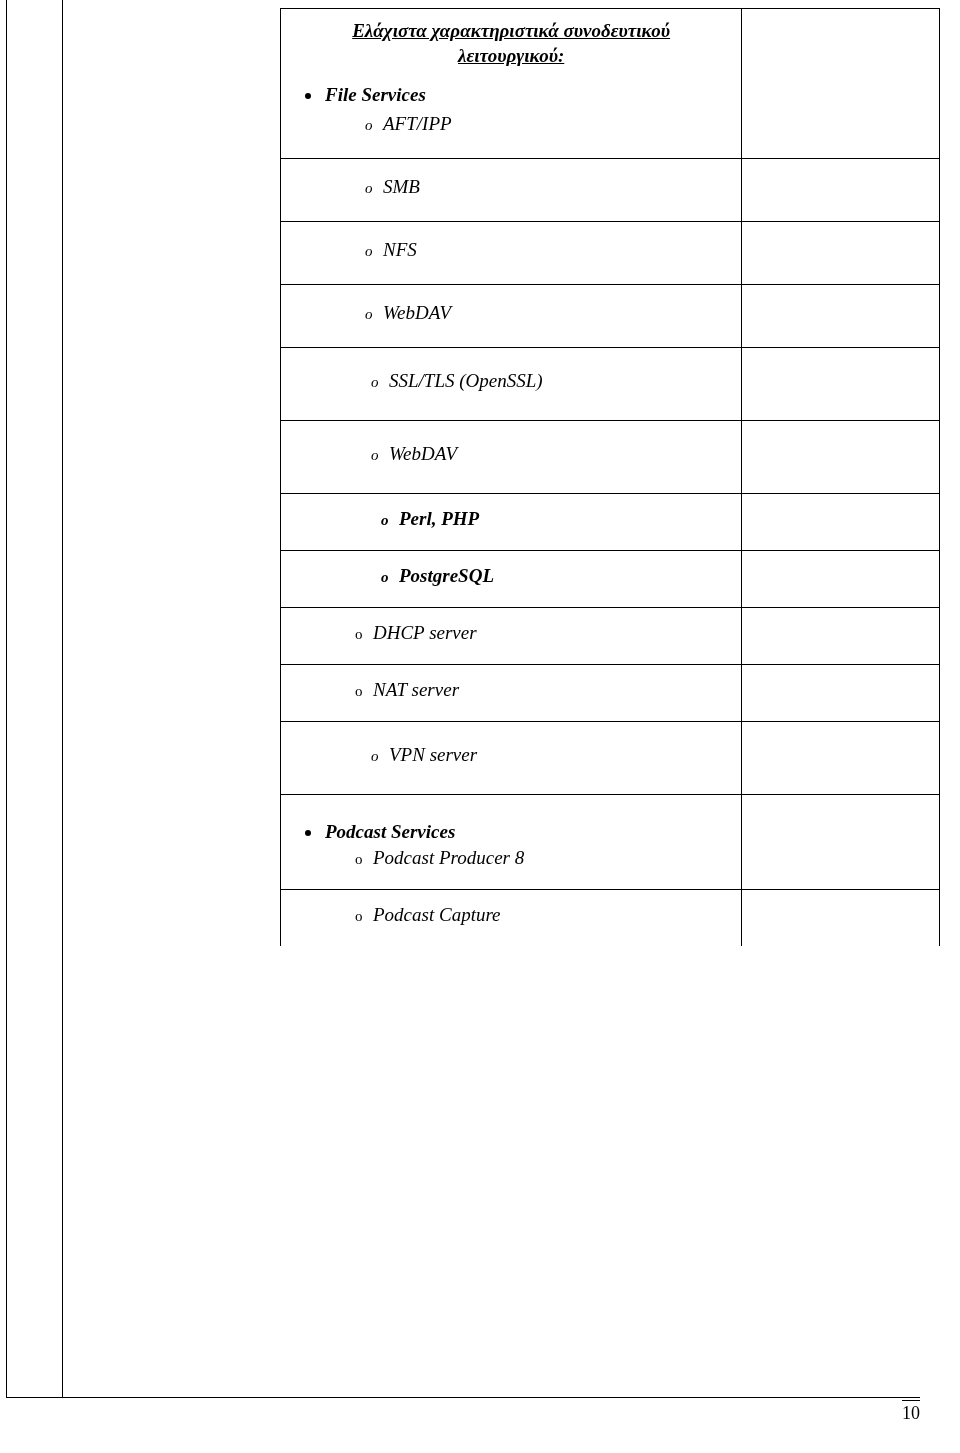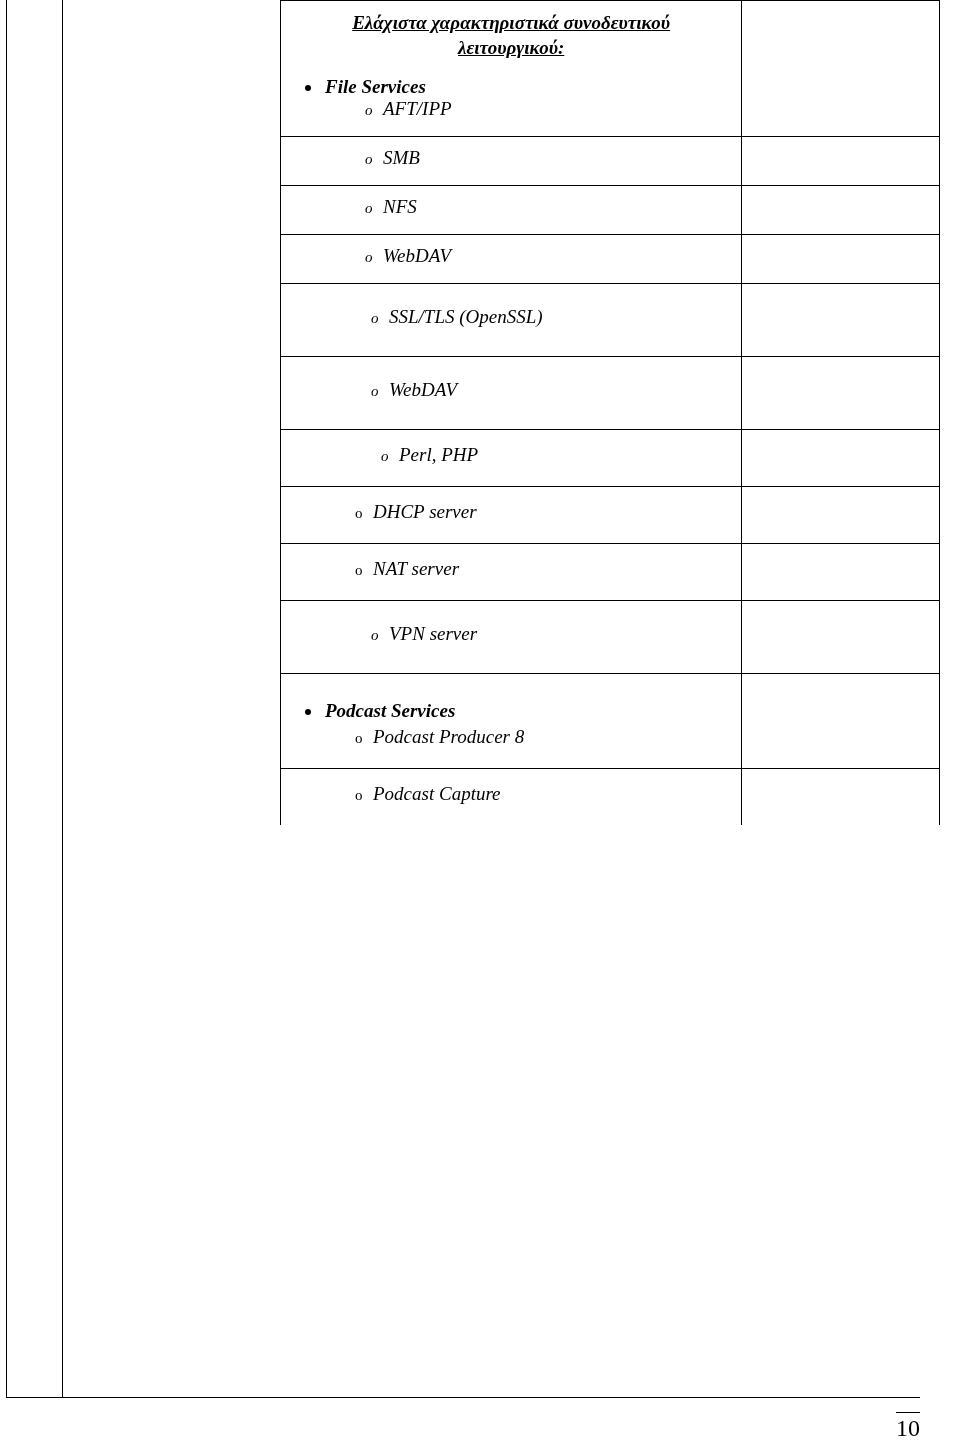--- a/index.html
+++ b/index.html
@@ -35,21 +35,21 @@
     left: 62px;
     top: 0;
     bottom: 55px;
     width: 1px;
     background: #000;
   }
 
   .tbl {
     position: absolute;
     left: 280px;
-    top: 0;
+    top: 8px;
     width: 660px;
     border-collapse: collapse;
   }
   .tbl td {
     border: 1px solid #000;
     vertical-align: top;
     padding: 10px 12px 16px 12px;
   }
   .tbl td.right {
     width: 30%;
@@ -72,24 +72,25 @@
     margin: 16px 0 0 0;
     font-weight: bold;
     font-style: italic;
   }
   .bullet-h li { padding-left: 2px; }
 
   .sub-o {
     padding-left: 88px;
     margin: 4px 0;
     font-style: italic;
+    font-weight: bold;
   }
   .sub-o-top {
     padding-left: 72px;
-    margin: 0 0;
+    margin: 7px 0;
     font-style: italic;
   }
   .sub-o-mid {
     padding-left: 78px;
     margin: 12px 0;
     font-style: italic;
   }
   .sub-o-small {
     padding-left: 62px;
     margin: 4px 0;
@@ -102,22 +103,22 @@
     position: absolute;
     left: 6px;
     right: 40px;
     bottom: 55px;
     height: 1px;
     background: #000;
   }
   .page-num {
     position: absolute;
     right: 40px;
-    bottom: 11px;
-    font-size: 24px;
+    bottom: 29px;
+    font-size: 18px;
     border-top: 1px solid #000;
     padding-top: 2px;
   }
 </style>
 </head>
 <body>
 
 <div class="sheet">
   <div class="left-thin-rule"></div>
   <div class="col-left-rule"></div>
@@ -174,20 +175,26 @@
       <td class="right"></td>
     </tr>
 
     <tr>
       <td class="left">
         <div class="sub-o"><span class="o-mark-it">o</span><span>Perl, PHP</span></div>
       </td>
       <td class="right"></td>
     </tr>
 
+    <tr>
+      <td class="left">
+        <div class="sub-o"><span class="o-mark-it">o</span><span>PostgreSQL</span></div>
+      </td>
+      <td class="right"></td>
+    </tr>
 
 
     <tr>
       <td class="left">
         <div class="sub-o-small"><span class="o-mark">o</span><span>DHCP server</span></div>
       </td>
       <td class="right"></td>
     </tr>
 
     <tr>

